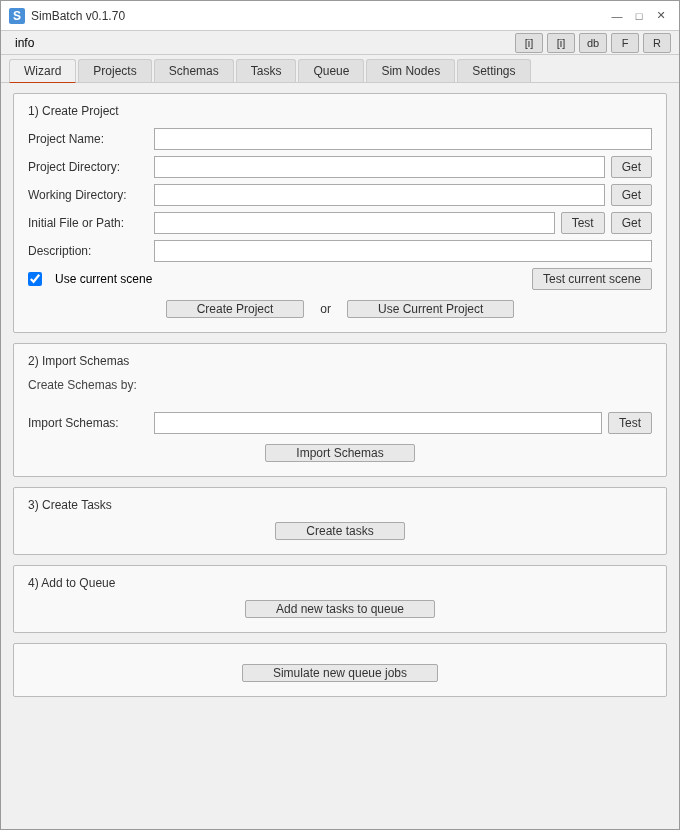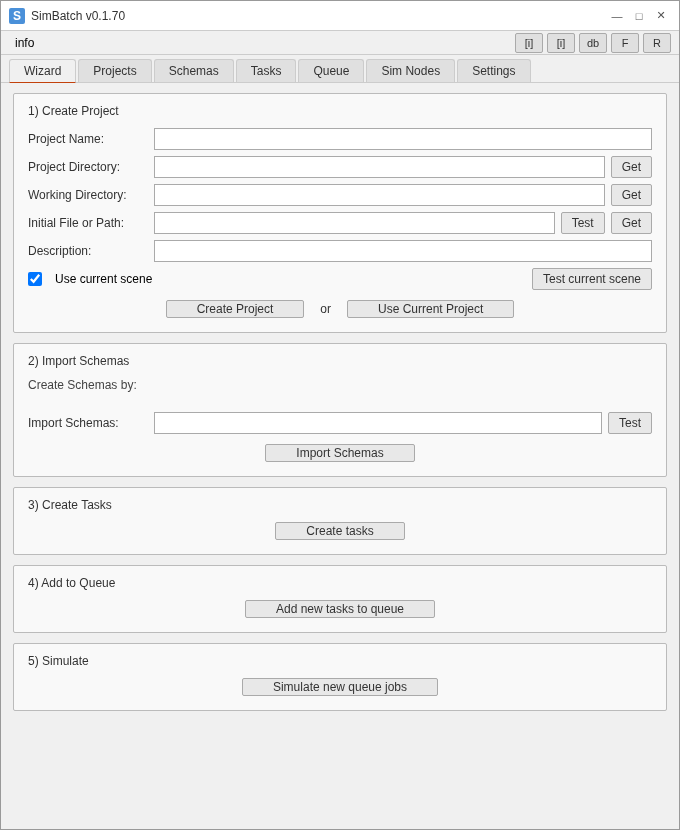--- a/index.html
+++ b/index.html
@@ -392,20 +392,19 @@
     </div>
 
     <div class="section">
       <div class="section-title">4) Add to Queue</div>
       <div class="center-row">
         <button class="btn-wide">Add new tasks to queue</button>
       </div>
     </div>
 
     <div class="section">
-      <div class="section-title">5) Simulate</div>
       <div class="center-row">
         <button class="btn-wide">Simulate new queue jobs</button>
       </div>
     </div>
 
   </div>
 </div>
 
 </body></html>

